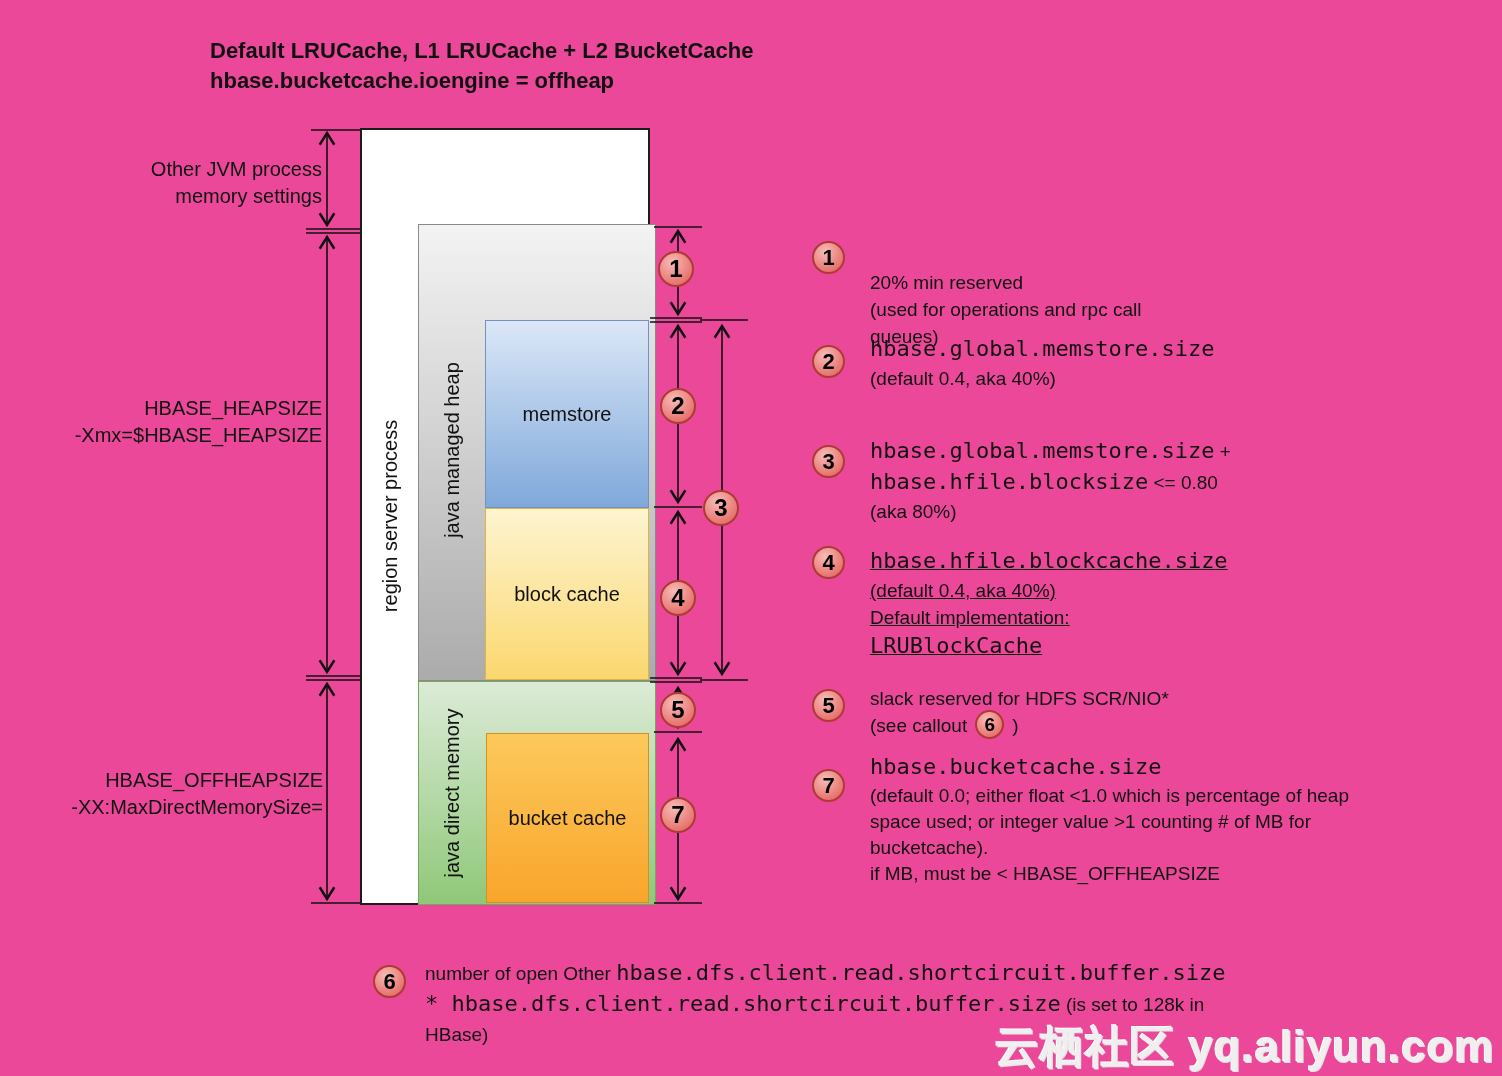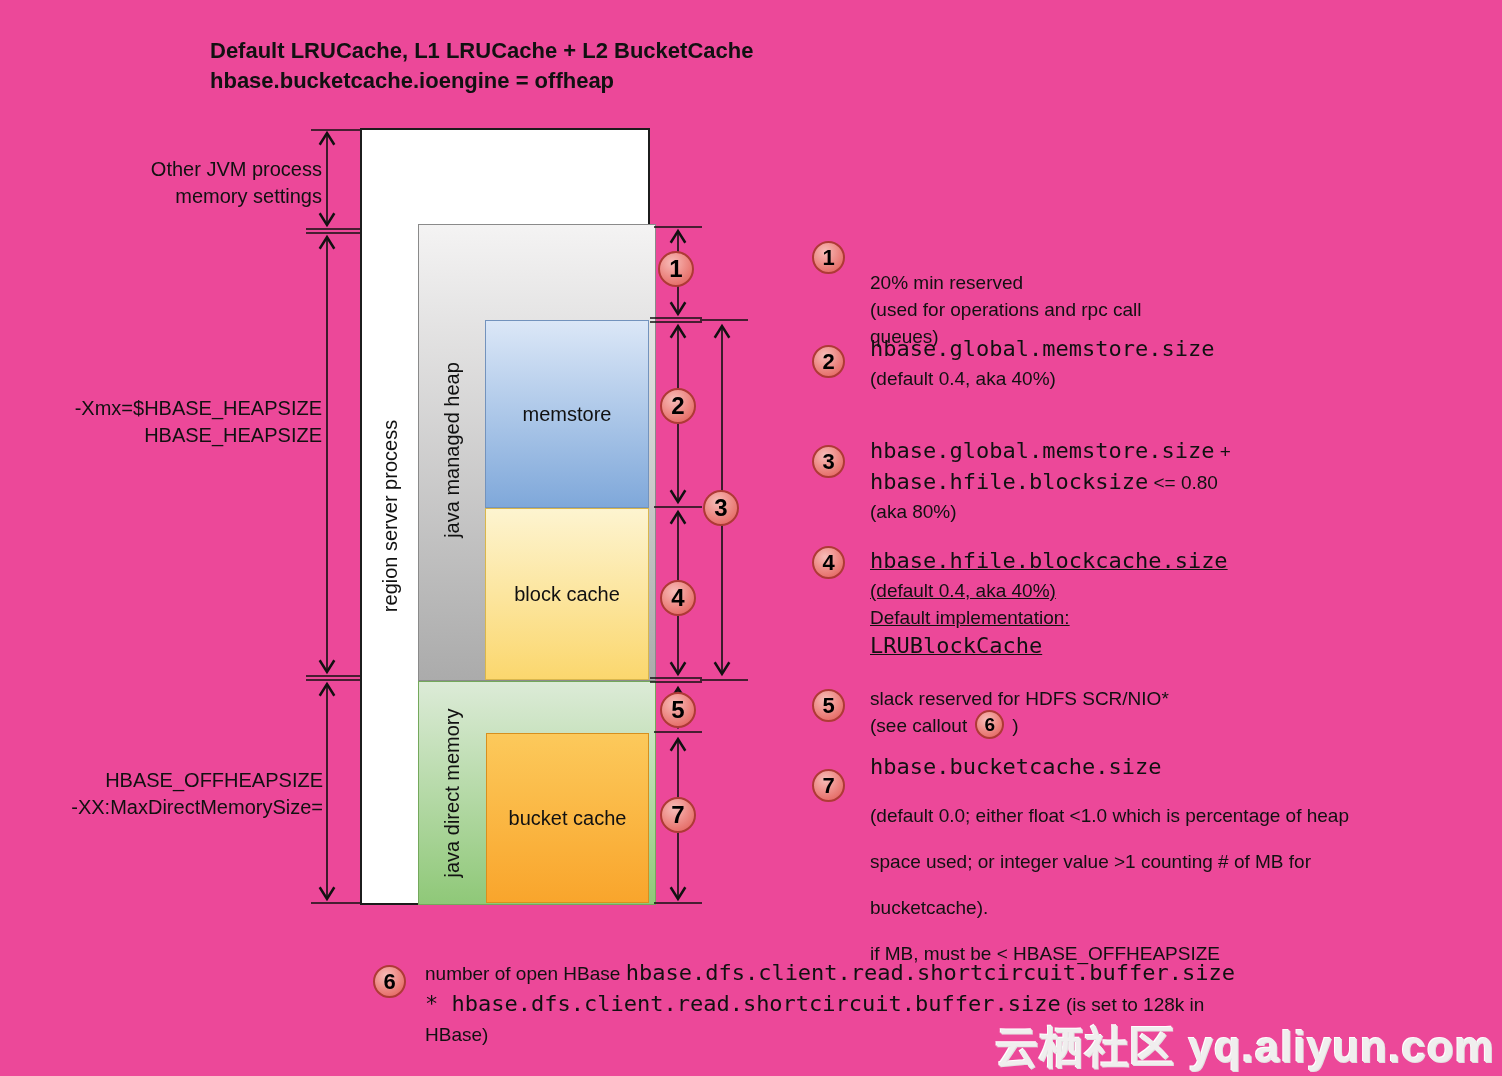--- a/index.html
+++ b/index.html
@@ -42,21 +42,21 @@
     display:flex; align-items:center; justify-content:center;
   }
   .badge-diag { width:36px; height:36px; font-size:24px; }
   .badge-list { width:33px; height:33px; font-size:22px; }
   .badge-inline { display:inline-flex; width:29px; height:29px; font-size:19px; vertical-align:middle; margin:0 8px; position:relative; top:-2px; }
 
   
   .callout { font-size:19px; line-height:27px; }
   .code { font-family:"DejaVu Sans Mono", monospace; font-size:22px; }
   .codeline { line-height:30px; }
-  .c7line { line-height:26px;margin-top:20px; }
+  .c7line { line-height:26px; }
 
   
   .watermark {
     left:995px; top:1018px; width:500px; font-size:44px; font-weight:bold;
     color:#f0eeee; letter-spacing:1px; white-space:nowrap;
     text-shadow:1px 1px 0 #e3e1e1, -1px -1px 0 #ffffff;
   }
 
   svg.overlay { position:absolute; left:0; top:0; pointer-events:none; }
 </style>
@@ -68,22 +68,22 @@
   <div class="abs title">
     <div>Default LRUCache, L1 LRUCache + L2 BucketCache</div>
     <div>hbase.bucketcache.ioengine = offheap</div>
   </div>
 
   <div class="abs leftlabel lbl-otherjvm">
     <div>Other JVM process</div>
     <div>memory settings</div>
   </div>
   <div class="abs leftlabel lbl-heap">
+    <div>HBASE_HEAPSIZE</div>
     <div>-Xmx=$HBASE_HEAPSIZE</div>
-    <div>HBASE_HEAPSIZE</div>
   </div>
   <div class="abs leftlabel lbl-offheap">
     <div>HBASE_OFFHEAPSIZE</div>
     <div>-XX:MaxDirectMemorySize=</div>
   </div>
 
   <div class="abs box-outer"></div>
   <div class="abs box-gray"></div>
   <div class="abs box-green"></div>
   <div class="abs box-mem boxlabel">
@@ -211,20 +211,20 @@
     <div class="c7line">(default 0.0;  either float &lt;1.0 which is percentage of heap</div>
     <div class="c7line">space used; or integer value &gt;1 counting # of MB for</div>
     <div class="c7line">bucketcache).</div>
     <div class="c7line">if MB, must be &lt; HBASE_OFFHEAPSIZE</div>
   </div>
 
   <div class="abs badge badge-list" style="left:373px; top:965px;">
       <span>6</span>
     </div>
   <div class="abs callout" style="left:425px; top:958px; line-height:30px;">
-    <div><span>number of open HBase </span><span class="code">hbase.dfs.client.read.shortcircuit.buffer.size</span></div>
+    <div><span>number of open Other </span><span class="code">hbase.dfs.client.read.shortcircuit.buffer.size</span></div>
     <div><span class="code">* hbase.dfs.client.read.shortcircuit.buffer.size</span><span>  (is set to 128k in</span></div>
     <div>HBase)</div>
   </div>
 
   <div class="abs watermark">云栖社区 yq.aliyun.com</div>
 
 </div>
 
 </body></html>

